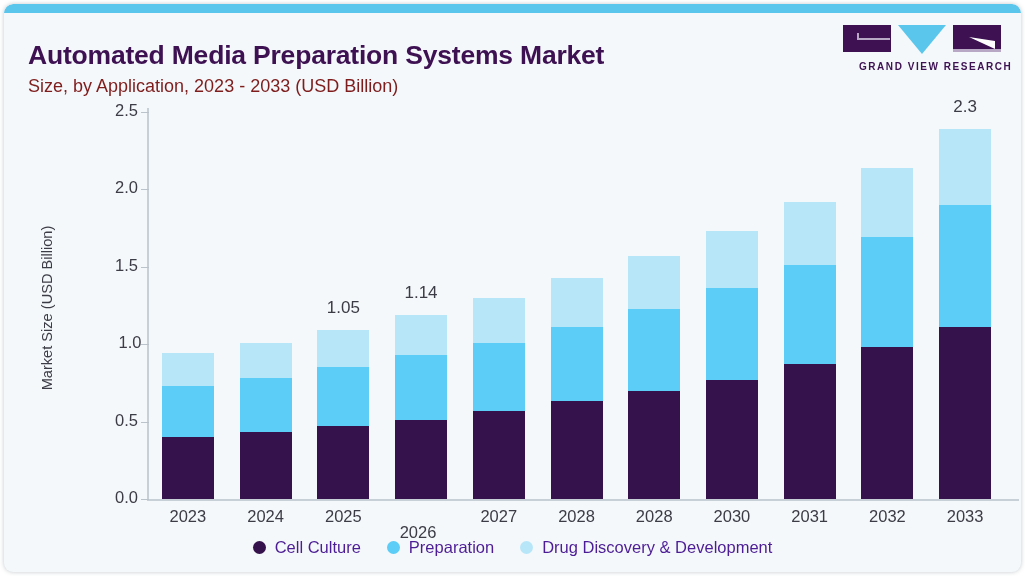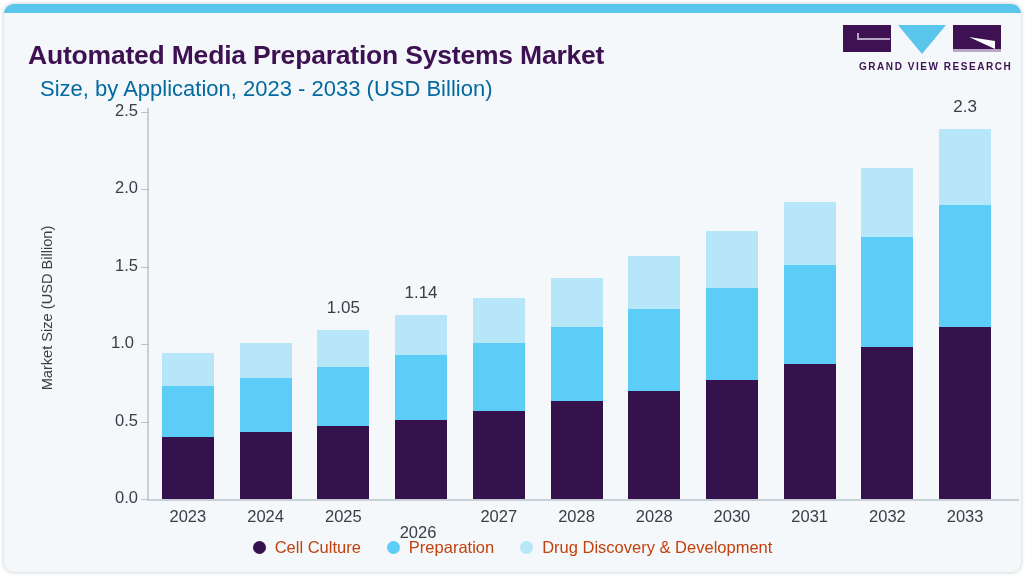--- a/index.html
+++ b/index.html
@@ -44,23 +44,23 @@
     position: absolute;
     left: 24px; top: 15px;
     font-size: 26.5px;
     font-weight: bold;
     color: #3d1152;
     letter-spacing: -0.2px;
     white-space: nowrap;
   }
   #chart-subtitle {
     position: absolute;
-    left: 36px; top: 51px;
-    font-size: 22px;
-    color: #0369a1;
+    left: 24px; top: 51px;
+    font-size: 18px;
+    color: #7f1d1d;
     white-space: nowrap;
   }
 
   
   #logo-block {
     position: absolute;
     right: 18px; top: 19px;
     width: 160px;
     height: 56px;
   }
@@ -196,21 +196,21 @@
     gap: 9px;
   }
   .legend-swatch {
     width: 13px;
     height: 13px;
     border-radius: 50%;
     flex: 0 0 auto;
   }
   .legend-label {
     font-size: 16.5px;
-    color: #c2410c;
+    color: #4c1d95;
     white-space: nowrap;
   }
 </style>
 </head>
 <body>
 
 <div id="chart-card">
 
   <div id="top-accent-bar"></div>
 
@@ -239,21 +239,21 @@
 
   <div id="plot-area">
     <div id="y-axis-title">Market Size (USD Billion)</div>
     <div id="y-axis-line"></div>
     <div id="x-axis-line"></div>
     <div id="y-ticks">
         <div class="y-tick-label" style="left: 88px; top: 484px;">0.0</div>
         <div class="y-tick-mark" style="left: 137px; top: 495px;"></div>
         <div class="y-tick-label" style="left: 88px; top: 406.6px;">0.5</div>
         <div class="y-tick-mark" style="left: 137px; top: 417.6px;"></div>
-        <div class="y-tick-label" style="left: 84px; top: 329.2px;">1.0</div>
+        <div class="y-tick-label" style="left: 103px; top: 329.2px; text-align: center;">1.0</div>
         <div class="y-tick-mark" style="left: 137px; top: 340.2px;"></div>
         <div class="y-tick-label" style="left: 88px; top: 251.8px;">1.5</div>
         <div class="y-tick-mark" style="left: 137px; top: 262.8px;"></div>
         <div class="y-tick-label" style="left: 88px; top: 174.4px;">2.0</div>
         <div class="y-tick-mark" style="left: 137px; top: 185.4px;"></div>
         <div class="y-tick-label" style="left: 88px; top: 97px;">2.5</div>
         <div class="y-tick-mark" style="left: 137px; top: 108px;"></div>
       </div>
     <div id="bars-layer">
         <div class="bar-group" style="left: 157.864px; width: 52px; top: 108px; height: 387px; bottom: auto;">

